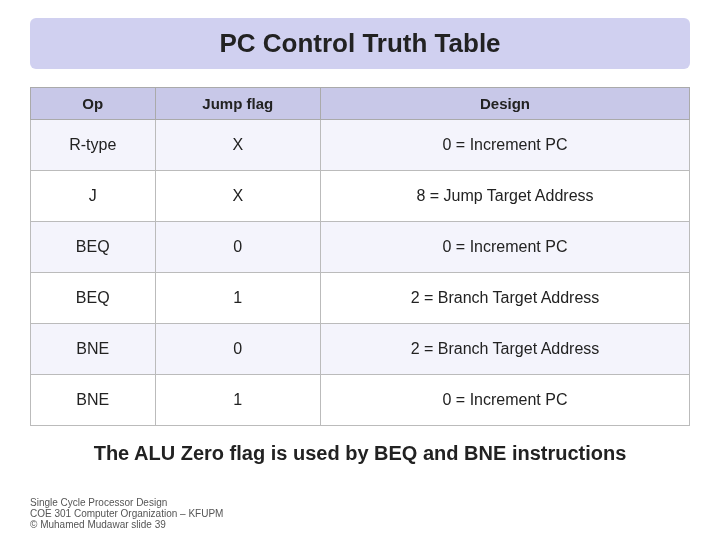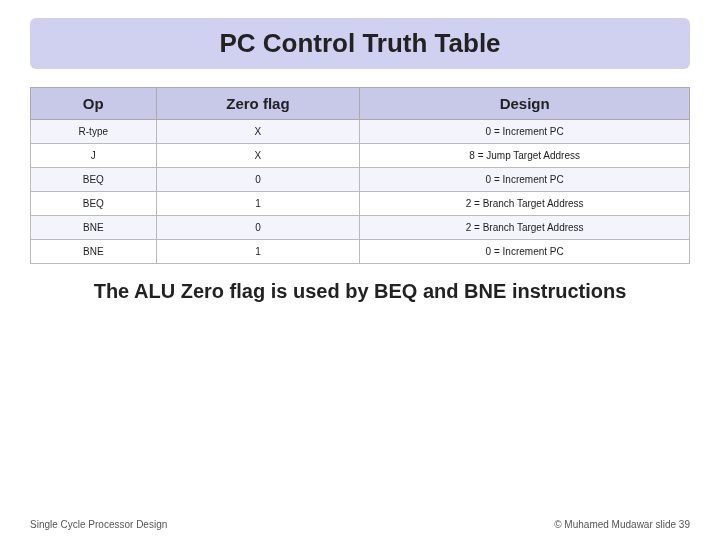--- a/index.html
+++ b/index.html
@@ -54,22 +54,22 @@
       border: 1px solid #aaa;
       padding: 7px 12px;
       font-size: 15px;
       font-weight: bold;
       color: #222;
       text-align: center;
     }
 
     tbody tr td {
       border: 1px solid #bbb;
-      padding: 6px 12px;
-      font-size: 10px;
+      padding: 16px 12px;
+      font-size: 16px;
       color: #222;
       text-align: center;
       background: #ffffff;
     }
 
     tbody tr:nth-child(odd) td {
       background: #f4f4fc;
     }
     tbody tr:nth-child(even) td {
       background: #ffffff;
@@ -79,20 +79,21 @@
       font-size: 20px;
       font-weight: bold;
       color: #222;
       text-align: center;
       margin-bottom: 14px;
     }
 
     .bottom-bar {
       width: 100%;
       display: flex;
+      flex-direction: column;
       justify-content: space-between;
       align-items: flex-start;
       margin-top: auto;
       padding-top: 4px;
     }
 
     .bottom-bar span {
       font-size: 10px;
       color: #555;
     }
@@ -104,21 +105,21 @@
 
   <div class="title-bar">
     <h1>PC Control Truth Table</h1>
   </div>
 
   <div class="table-wrapper">
     <table>
       <thead>
         <tr>
           <th>Op</th>
-          <th>Zero flag</th>
+          <th>Jump flag</th>
           <th>Design</th>
         </tr>
       </thead>
       <tbody id="table-body">
       <tr>
             <td>R-type</td>
             <td>X</td>
             <td>0 = Increment PC</td>
           </tr>
           <tr>
@@ -147,16 +148,17 @@
             <td>0 = Increment PC</td>
           </tr>
         </tbody>
     </table>
   </div>
 
   <div class="footer-text">The ALU Zero flag is used by BEQ and BNE instructions</div>
 
   <div class="bottom-bar">
     <span>Single Cycle Processor Design</span>
+    <span>COE 301 Computer Organization – KFUPM</span>
     <span>© Muhamed Mudawar slide 39</span>
   </div>
 
 </div>
 
 </body></html>

